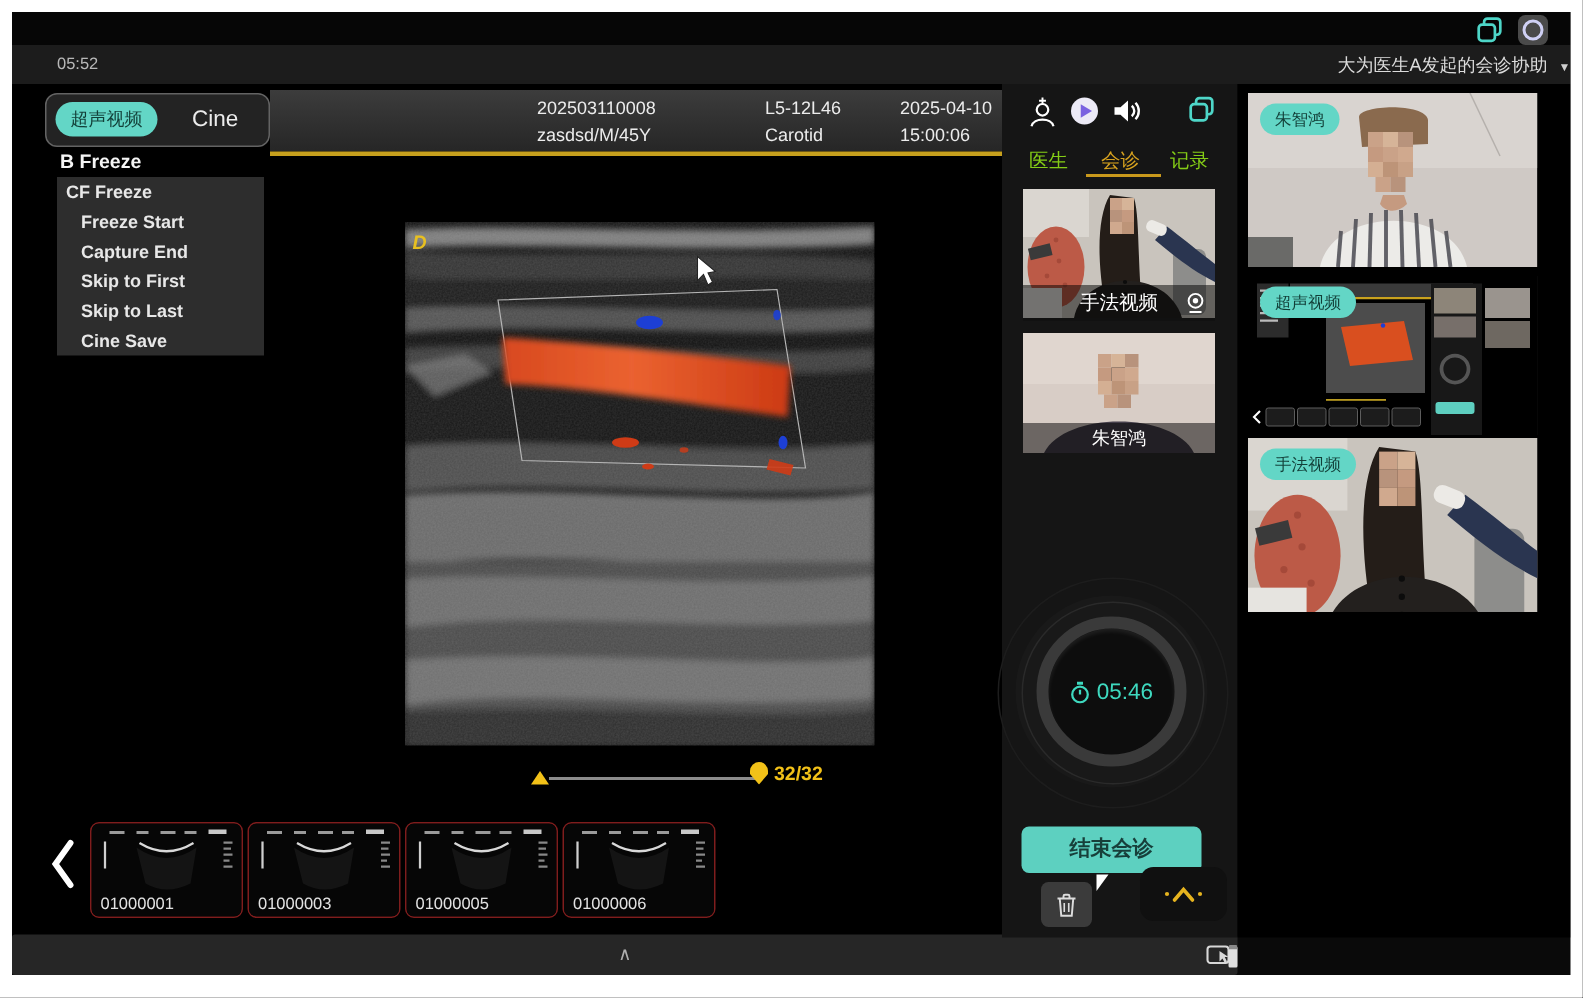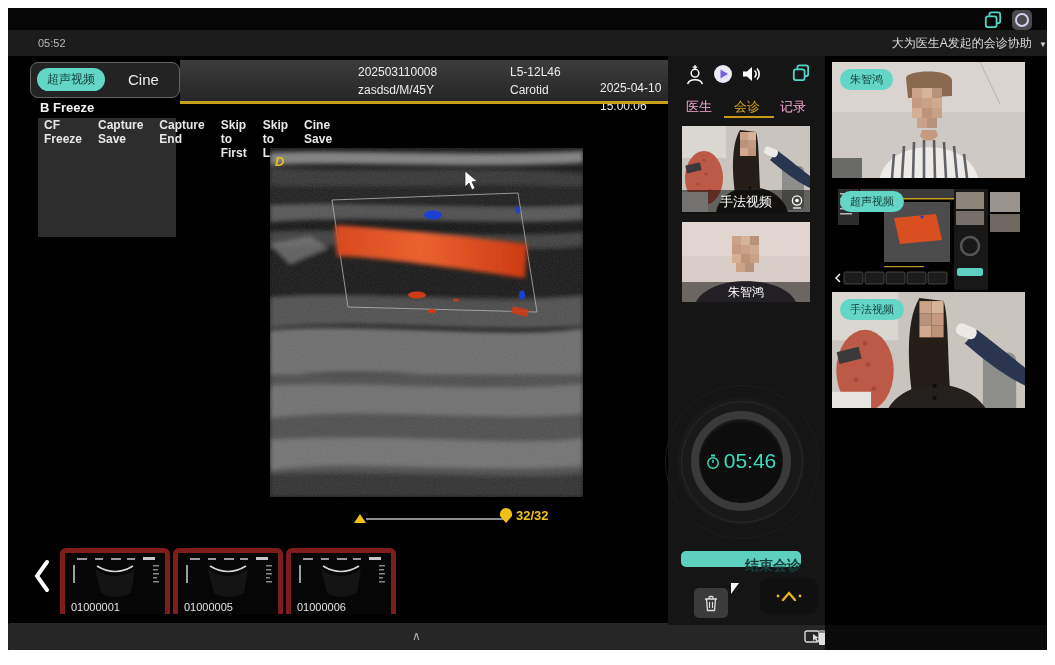--- a/index.html
+++ b/index.html
@@ -17,84 +17,84 @@
   .clock{left:30px;top:0;height:14px;line-height:26px;font-size:11px;color:#b8b8b8;}
   .session{left:0;top:0;width:100%;height:26px;line-height:26px;text-align:right;
     font-size:12px;color:#dcdcdc;cursor:default;}
   .session .caret{font-size:8px;color:#cfcfcf;margin-left:4px;}
 
   
   .us-area{left:0;top:48px;width:660px;height:569px;background:#000;}
   .exam-header{left:172px;top:4px;width:488px;height:41px;
     background:linear-gradient(#3c3c3c,#262626);color:#ececec;font-size:12px;}
   .eh-col{position:absolute;top:3px;line-height:18px;white-space:nowrap;}
-  .eh-c1{left:178px;}  .eh-c2{left:330px;}  .eh-c3{left:420px;margin-top:16px;}
+  .eh-c1{left:178px;}  .eh-c2{left:330px;}  .eh-c3{left:420px;}
   .yellow-rule{left:172px;top:45px;width:488px;height:3px;background:#c7a01d;}
 
   .cine-box{left:22px;top:6px;width:148px;height:34px;background:#232323;
     border:1px solid #636363;border-radius:8px;}
   .src-badge{left:6px;top:5px;height:23px;line-height:23px;padding:0 10px;border-radius:12px;
     background:#63d6c6;color:#123f38;font-size:12px;}
   .cine-label{left:97px;top:0;height:34px;line-height:34px;font-size:15px;color:#ececec;}
   .bfreeze{left:32px;top:44px;font-size:13px;font-weight:bold;color:#f5f5f5;}
   .cine-menu{left:30px;top:62px;width:138px;height:119px;background:#2d2d2d;
-    display:flex;flex-direction:row;justify-content:space-around;}
+    display:flex;flex-direction:column;justify-content:space-around;}
   .cine-menu .mi{font-size:12px;font-weight:bold;color:#e8e8e8;padding-left:16px;cursor:default;}
   .cine-menu .mi:first-child{padding-left:6px;}
 
   .us-image{left:262px;top:92px;width:313px;height:349px;}
 
   .cine-slider-tri{left:346px;top:458px;width:0;height:0;
     border-left:6px solid transparent;border-right:6px solid transparent;border-bottom:9px solid #f2c118;}
   .cine-track{left:358px;top:462px;width:138px;height:2px;background:#8c8c8c;}
   .cine-pin{left:492px;top:452px;width:12px;height:15px;}
   .frame-counter{left:508px;top:452px;font-size:13px;font-weight:bold;color:#f2c118;}
 
   .fs-prev{left:24px;top:500px;width:20px;height:40px;}
   .fs-wrap{left:52px;top:492px;width:608px;height:66px;overflow:hidden;display:flex;gap:3px;}
   .fs-card{flex:none;position:relative;width:100px;height:62px;background:#050505;
-    border:5px solid #7f1d1d;border-radius:6px;overflow:hidden;}
+    border:1px solid #7f1d1d;border-radius:6px;overflow:hidden;}
   .fs-card svg{position:absolute;left:0;top:0;}
   .fs-label{position:absolute;left:6px;bottom:2px;font-size:11px;color:#e2e2e2;}
 
   .bottom-bar{left:0;top:567px;width:817px;height:27px;background:#262626;border-radius:2px;}
   .bb-chev{left:0;top:0;width:100%;height:27px;line-height:27px;text-align:center;
     font-size:12px;color:#b0b0b0;}
   .bb-lang{left:775px;top:0;height:27px;line-height:27px;font-size:12px;font-weight:bold;color:#e0e0e0;margin-top:24px;}
   .bb-gesture{left:796px;top:5px;width:18px;height:17px;}
   .bb-probe{left:811px;top:7px;width:6px;height:12px;background:#e0e0e0;border-radius:1px;border-top:3px solid #8a8a8a;}
 
   
   .conf{left:660px;top:48px;width:157px;height:569px;background:#151515;}
   .ci{position:absolute;top:8px;}
   .ci-invite{left:16px;width:22px;height:22px;}
   .ci-play{left:45px;width:20px;height:20px;}
   .ci-vol{left:73px;width:20px;height:20px;}
   .ci-share{left:124px;width:18px;height:18px;}
-  .conf-tab{position:absolute;top:42px;font-size:13px;color:#f9a8d4;cursor:default;}
+  .conf-tab{position:absolute;top:42px;font-size:13px;color:#84cc16;cursor:default;}
   .ct-1{left:18px;} .ct-2{left:66px;color:#d8a31f;} .ct-3{left:112px;}
   .tab-underline{left:56px;top:60px;width:50px;height:2px;background:#c9991c;}
 
   .vid1{left:14px;top:70px;width:128px;height:88px;overflow:hidden;background:#222;}
   .vid2{left:14px;top:166px;width:128px;height:80px;overflow:hidden;background:#222;}
   .vid-label{position:absolute;left:0;bottom:0;width:100%;background:rgba(0,0,0,0.5);
     color:#fff;text-align:center;}
   .vl1{height:24px;line-height:24px;font-size:13px;}
   .vl2{height:20px;line-height:20px;font-size:12px;}
   .cam-ic{position:absolute;right:5px;bottom:4px;width:16px;height:16px;}
 
   .ring-outer2{left:-3px;top:329px;width:152px;height:152px;border:1px solid #1d1d1d;border-radius:50%;}
   .ring-outer1{left:13px;top:345px;width:120px;height:120px;border:1px solid #262626;border-radius:50%;}
   .timer-ring{left:23px;top:355px;width:84px;height:84px;border:8px solid #3a3a3a;border-radius:50%;
     background:#0d0d0d;box-shadow:0 0 0 14px rgba(255,255,255,0.02), inset 0 2px 3px rgba(255,255,255,0.08);
     display:flex;align-items:center;justify-content:center;}
-  .timer-text{color:#3ed9bf;font-size:21px;display:flex;align-items:center;gap:4px;}
-
-  .end-btn{left:13px;top:495px;width:120px;height:16px;background:#5dd0c0;border-radius:5px;
-    color:#173f3a;font-size:14px;font-weight:bold;text-align:right;line-height:28px;cursor:default;}
+  .timer-text{color:#3ed9bf;font-size:15px;display:flex;align-items:center;gap:4px;}
+
+  .end-btn{left:13px;top:495px;width:120px;height:31px;background:#5dd0c0;border-radius:5px;
+    color:#173f3a;font-size:14px;font-weight:bold;text-align:center;line-height:28px;cursor:default;}
   .trash-btn{left:26px;top:532px;width:34px;height:30px;background:#3b3b3b;border-radius:5px;
     display:flex;align-items:center;justify-content:center;}
   .cursor-tri{left:63px;top:527px;width:0;height:0;
     border-top:11px solid #ffffff;border-right:8px solid transparent;}
   .collapse-btn{left:92px;top:522px;width:58px;height:36px;background:#101010;border-radius:9px;
     display:flex;align-items:center;justify-content:center;}
 
   
   .stage{left:817px;top:48px;width:222px;height:569px;background:#000;}
   .sv{position:absolute;left:7px;overflow:hidden;background:#111;}
@@ -145,21 +145,21 @@
     </div>
     <div class="abs yellow-rule"></div>
 
     <div class="abs cine-box">
       <div class="abs src-badge">超声视频</div>
       <div class="abs cine-label">Cine</div>
     </div>
     <div class="abs bfreeze">B Freeze</div>
     <div class="abs cine-menu">
       <div class="mi">CF Freeze</div>
-      <div class="mi">Capture Save</div>
+      <div class="mi">Freeze Start</div>
       <div class="mi">Capture End</div>
       <div class="mi">Skip to First</div>
       <div class="mi">Skip to Last</div>
       <div class="mi">Cine Save</div>
     </div>
 
     <svg class="abs us-image" viewBox="0 0 313 349">
       <defs>
         <linearGradient id="vg" x1="0" y1="0" x2="1" y2="0">
           <stop offset="0" stop-color="#d8491f"></stop>
@@ -252,20 +252,43 @@
             <path d="M32,13 Q50,24 68,13" fill="none" stroke="#d8d8d8" stroke-width="1.5"></path>
             <g fill="#888">
               <rect x="88" y="12" width="6" height="1.5"></rect>
               <rect x="88" y="16" width="5" height="1.5"></rect>
               <rect x="88" y="20" width="6" height="1.5"></rect>
               <rect x="88" y="24" width="4" height="1.5"></rect>
               <rect x="88" y="28" width="6" height="1.5"></rect>
             </g>
             <path d="M30,16 Q50,30 70,16 L66,40 Q50,48 36,40 Z" fill="#141414"></path>
           </svg>
+        <div class="fs-label">01000003</div>
+      </div>
+      <div class="fs-card">
+        <svg viewBox="0 0 100 62">
+            <rect width="100" height="62" fill="#060606"></rect>
+            <g fill="#9a9a9a">
+              <rect x="12" y="5" width="10" height="2"></rect>
+              <rect x="30" y="5" width="8" height="2"></rect>
+              <rect x="46" y="5" width="10" height="2"></rect>
+              <rect x="62" y="5" width="8" height="2"></rect>
+              <rect x="78" y="4" width="12" height="3" fill="#c8c8c8"></rect>
+            </g>
+            <line x1="9" y1="12" x2="9" y2="30" stroke="#cfcfcf" stroke-width="1.5"></line>
+            <path d="M32,13 Q50,24 68,13" fill="none" stroke="#d8d8d8" stroke-width="1.5"></path>
+            <g fill="#888">
+              <rect x="88" y="12" width="6" height="1.5"></rect>
+              <rect x="88" y="16" width="5" height="1.5"></rect>
+              <rect x="88" y="20" width="6" height="1.5"></rect>
+              <rect x="88" y="24" width="4" height="1.5"></rect>
+              <rect x="88" y="28" width="6" height="1.5"></rect>
+            </g>
+            <path d="M30,16 Q50,30 70,16 L66,40 Q50,48 36,40 Z" fill="#141414"></path>
+          </svg>
         <div class="fs-label">01000005</div>
       </div>
       <div class="fs-card">
         <svg viewBox="0 0 100 62">
             <rect width="100" height="62" fill="#060606"></rect>
             <g fill="#9a9a9a">
               <rect x="12" y="5" width="10" height="2"></rect>
               <rect x="30" y="5" width="8" height="2"></rect>
               <rect x="46" y="5" width="10" height="2"></rect>
               <rect x="62" y="5" width="8" height="2"></rect>

